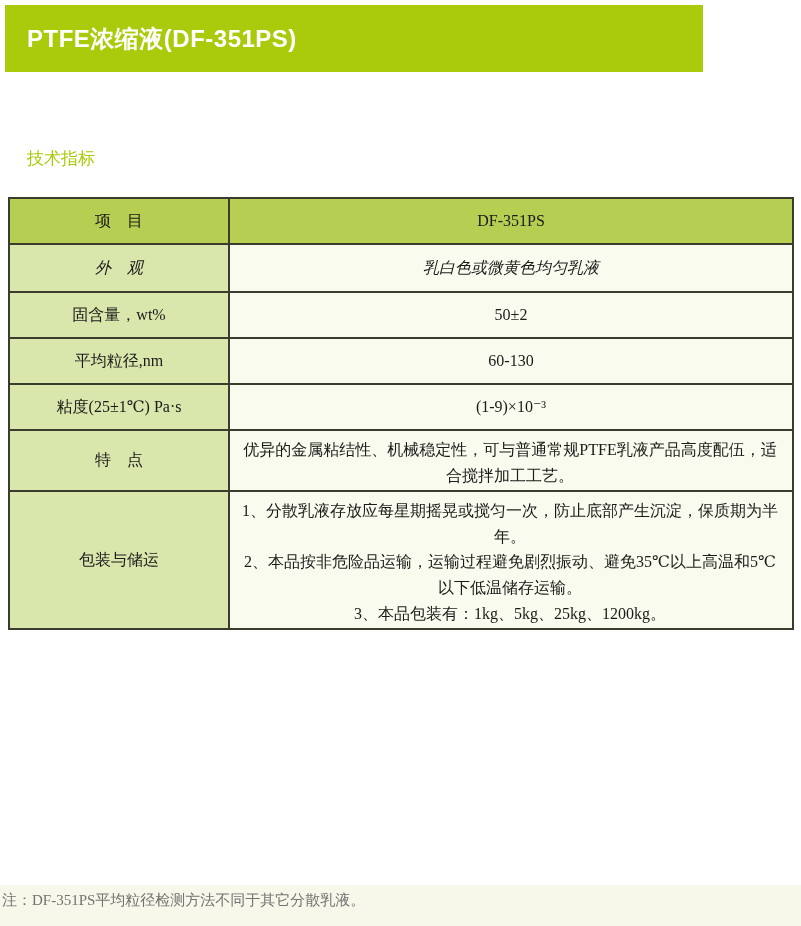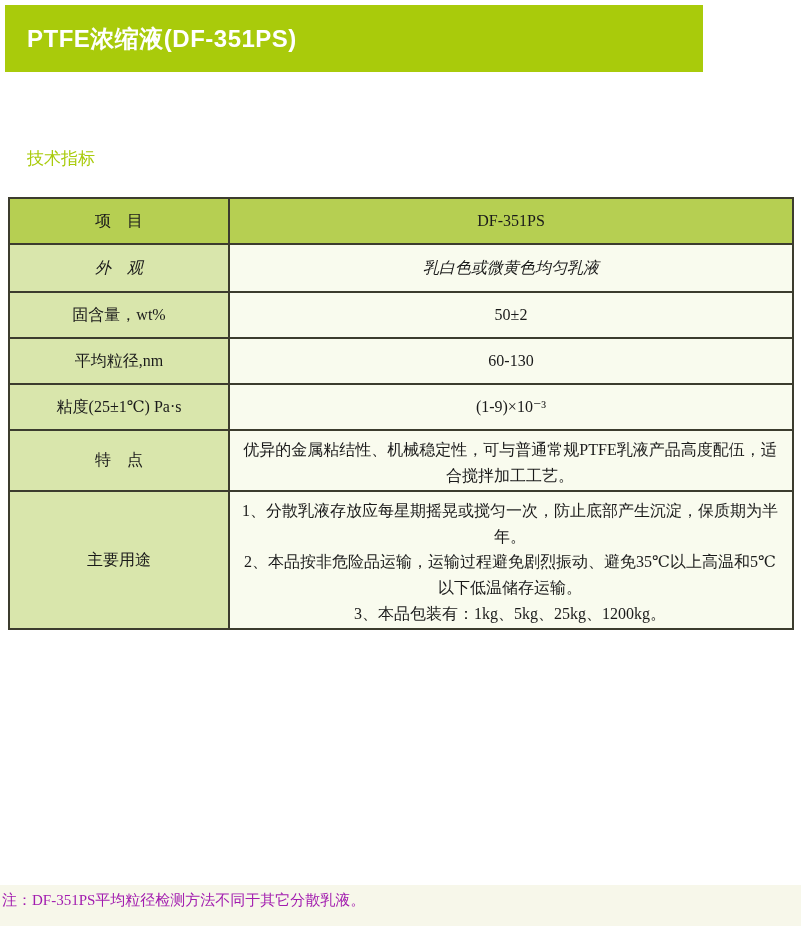--- a/index.html
+++ b/index.html
@@ -61,21 +61,21 @@
     padding:6px 14px 2px 12px;
     white-space:pre-line;
     line-height:1.6;
   }
   .footer-strip{
     position:absolute;left:0;top:885px;width:801px;height:41px;
     background:var(--footer-bg);
   }
   .footnote{
     position:absolute;left:2px;top:6px;
-    font-size:15px;color:#a21caf;
+    font-size:15px;color:#737373;
   }
 </style>
 </head>
 <body>
 
 <div class="banner">
   <span class="banner-title">PTFE浓缩液(DF-351PS)</span>
 </div>
 
 <div class="section-title">技术指标</div>
@@ -106,21 +106,21 @@
       </tr>
       <tr>
         <td class="label-cell">粘度(25±1℃) Pa·s</td>
         <td class="value-cell">(1-9)×10⁻³</td>
       </tr>
       <tr>
         <td class="label-cell">特　点</td>
         <td class="value-cell left">优异的金属粘结性、机械稳定性，可与普通常规PTFE乳液产品高度配伍，适合搅拌加工工艺。</td>
       </tr>
       <tr>
-        <td class="label-cell">主要用途</td>
+        <td class="label-cell">包装与储运</td>
         <td class="value-cell left">1、分散乳液存放应每星期摇晃或搅匀一次，防止底部产生沉淀，保质期为半年。
 2、本品按非危险品运输，运输过程避免剧烈振动、避免35℃以上高温和5℃以下低温储存运输。
 3、本品包装有：1kg、5kg、25kg、1200kg。</td>
       </tr>
     </tbody>
 </table>
 
 <div class="footer-strip">
   <div class="footnote">注：DF-351PS平均粒径检测方法不同于其它分散乳液。</div>
 </div>

